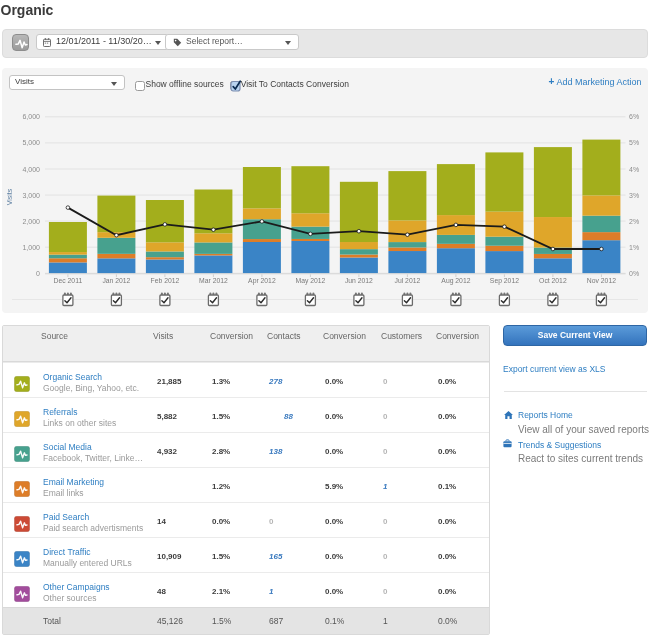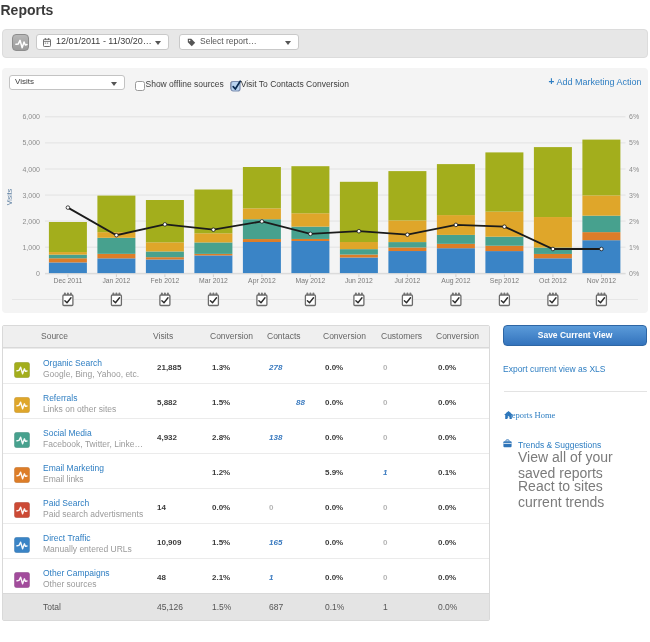--- a/index.html
+++ b/index.html
@@ -12,43 +12,43 @@
 .dbox { position:absolute; top:4.5px; height:15.5px; background:#fff; border:1px solid #c9c9c9; border-radius:3px; font-size:8.5px; color:#3c3c3c; white-space:nowrap; }
 .caret { position:absolute; width:0; height:0; border-left:3px solid transparent; border-right:3px solid transparent; border-top:4px solid #555; }
 .panel { position:absolute; left:2px; top:67.5px; width:645.5px; height:245px; background:#f4f4f4; border-radius:4px; }
 .dvisits { position:absolute; left:7px; top:7px; width:116px; height:15.5px; background:#fff; border:1px solid #c3c3c3; border-radius:3px; font-size:8px; color:#3c3c3c; }
 .cb { position:absolute; width:9.5px; height:9.5px; background:#fff; border:1.2px solid #9a9a9a; border-radius:2.5px; }
 .cblab { position:absolute; font-size:8.5px; color:#3c3c3c; line-height:10px; }
 .addact { position:absolute; right:6px; top:8.5px; font-size:9px; color:#2e7ec2; }
 .chart { position:absolute; }
 svg text { font-family:"Liberation Sans", sans-serif; }
 .tbl { position:absolute; left:2px; top:325px; width:488px; border:1px solid #d9d9d9; border-radius:2px; background:#fff; }
-.thead { position:relative; height:22px; background:#efefef; border-bottom:1px solid #d9d9d9; }
+.thead { position:relative; height:36px; background:#efefef; border-bottom:1px solid #d9d9d9; }
 .thead span { position:absolute; top:4.5px; font-size:8.5px; color:#666; }
 .trow { position:relative; height:35px; border-top:1px solid #ebebeb; background:#fff; }
 .trow:first-of-type { border-top:none; }
 .srcname { position:absolute; left:40px; top:10px; font-size:8.5px; color:#2e7ec2; line-height:9px; }
 .srcsub { position:absolute; left:40px; top:21px; font-size:8.5px; color:#9a9a9a; line-height:9px; }
 .val { position:absolute; top:13.5px; font-size:8px; line-height:9px; }
 .val.b { font-weight:bold; color:#3c3c3c; }
 .val.blue { font-weight:bold; color:#3a7abf;font-style:italic; }
 .val.dim { font-weight:bold; color:#b5b5b5; }
 .ttotal { position:relative; height:27px; background:#e4e4e4; border-top:1px solid #d9d9d9; }
 .ttotal span { position:absolute; top:7.5px; font-size:8.5px; color:#555; }
 .lastupd { position:absolute; left:0; top:625px; width:650px; text-align:center; font-size:8.5px; color:#a3a3a3; }
 .savebtn { position:absolute; left:503px; top:325px; width:144px; height:20.5px; border-radius:4px; border:1px solid #2e66a4; background:linear-gradient(#5b9bd9,#3373bd); color:#fff; font-size:8.5px; font-weight:bold; text-align:center; line-height:19.5px; }
 .xls { position:absolute; left:503px; top:364px; font-size:8.5px; color:#2e7ec2; }
 .sdiv { position:absolute; left:504px; top:391px; width:143px; border-top:1px solid #e3e3e3; }
 .slink { position:absolute; font-size:8.5px; color:#2e7ec2; }
-.sgray { position:absolute; font-size:14px; color:#7b7b7b;margin-top:25px; }
+.sgray { position:absolute; font-size:10px; color:#7b7b7b; }
 </style>
 </head>
 <body>
 <div id="page">
-  <h1>Reports</h1>
+  <h1>Organic</h1>
 
   <div class="toolbar">
     <div class="sqbtn">
         <svg width="17" height="17" viewBox="0 0 16 16" style="position:absolute;left:0;top:0;">
           <path d="M2.8 8.8 L5 8.4 L6.6 5 L8.6 12 L10.4 6.6 L11.6 9.4 L13.2 9" fill="none" stroke="#ffffff" stroke-width="1.4" stroke-linecap="round" stroke-linejoin="round"></path>
         </svg>
       </div>
     <div class="dbox" style="left:33px; width:133px;">
       <span style="position:absolute;left:6px;top:2.5px;">
           <svg width="8" height="9" viewBox="0 0 8 9" style="display:block">
@@ -56,21 +56,21 @@
             <line x1="0.5" y1="3.4" x2="7.5" y2="3.4" stroke="#6e6e6e" stroke-width="0.9"></line>
             <rect x="1.8" y="0.1" width="1.2" height="1.9" rx="0.5" fill="#6e6e6e"></rect>
             <rect x="5" y="0.1" width="1.2" height="1.9" rx="0.5" fill="#6e6e6e"></rect>
             <rect x="1.8" y="4.5" width="1.3" height="1.3" fill="#9a9a9a"></rect>
             <rect x="3.9" y="4.5" width="1.3" height="1.3" fill="#9a9a9a"></rect>
           </svg>
         </span>
       <span style="position:absolute;left:19px;top:0.5px;font-size:9px;">12/01/2011 - 11/30/20…</span>
       <span class="caret" style="right:7px;top:6px;"></span>
     </div>
-    <div class="dbox" style="left:176px; width:120px; font-size:8px; color:#555;">
+    <div class="dbox" style="left:162px; width:134px; font-size:8px; color:#555;">
       <span style="position:absolute;left:7px;top:2.5px;">
           <svg width="9" height="9" viewBox="0 0 11 11" style="display:block">
             <path d="M1 1 L5.2 1 L10 5.8 L5.8 10 L1 5.2 Z" fill="#555"></path>
             <circle cx="3.2" cy="3.2" r="1" fill="#fff"></circle>
           </svg>
         </span>
       <span style="position:absolute;left:20px;top:1px;font-size:8.5px;">Select report…</span>
       <span class="caret" style="right:7px;top:6px;"></span>
     </div>
   </div>
@@ -302,21 +302,21 @@
       </div>
       <div class="trow">
         <svg width="16" height="16" viewBox="0 0 16 16" style="position:absolute;left:10.5px;top:12.5px;">
           <rect x="0.3" y="0.3" width="15.4" height="15.4" rx="2.2" fill="#dfa62a" stroke="rgba(0,0,0,0.15)" stroke-width="0.6"></rect>
           <path d="M3 8.8 L5 8.4 L6.6 5.2 L8.6 11.8 L10.4 6.8 L11.5 9.4 L13 9" fill="none" stroke="#ffffff" stroke-width="1.4" stroke-linecap="round" stroke-linejoin="round" opacity="0.95"></path>
         </svg>
         <span class="srcname">Referrals</span>
         <div class="srcsub">Links on other sites</div>
         <span class="val b" style="left:154px;">5,882</span>
         <span class="val b" style="left:209px;">1.5%</span>
-        <span class="val blue" style="left:272px;padding-left:21px;">88</span>
+        <span class="val blue" style="left:260px;padding-left:21px;">88</span>
         <span class="val b" style="left:322px;">0.0%</span>
         <span class="val dim" style="left:380px;">0</span>
         <span class="val b" style="left:435px;">0.0%</span>
       </div>
       <div class="trow">
         <svg width="16" height="16" viewBox="0 0 16 16" style="position:absolute;left:10.5px;top:12.5px;">
           <rect x="0.3" y="0.3" width="15.4" height="15.4" rx="2.2" fill="#47a18e" stroke="rgba(0,0,0,0.15)" stroke-width="0.6"></rect>
           <path d="M3 8.8 L5 8.4 L6.6 5.2 L8.6 11.8 L10.4 6.8 L11.5 9.4 L13 9" fill="none" stroke="#ffffff" stroke-width="1.4" stroke-linecap="round" stroke-linejoin="round" opacity="0.95"></path>
         </svg>
         <span class="srcname">Social Media</span>
@@ -397,21 +397,21 @@
 
 
   <div class="savebtn">Save Current View</div>
   <div class="xls">Export current view as XLS</div>
   <div class="sdiv"></div>
   <span style="position:absolute;left:504px;top:410.5px;">
       <svg width="9" height="8" viewBox="0 0 11 10" style="display:block">
         <path d="M5.5 0 L11 5 L9.6 5 L9.6 10 L6.8 10 L6.8 6.6 L4.2 6.6 L4.2 10 L1.4 10 L1.4 5 L0 5 Z" fill="#2e74b8"></path>
       </svg>
     </span>
-  <span class="slink" style="left:506px;top:410px;font-family:Liberation Serif, serif;">Reports Home</span>
+  <span class="slink" style="left:518px;top:410px;">Reports Home</span>
   <span class="sgray" style="left:518px;top:423.5px;">View all of your saved reports</span>
   <span style="position:absolute;left:503px;top:439px;">
       <svg width="9" height="9" viewBox="0 0 11 10" style="display:block">
         <rect x="0.5" y="2.2" width="10" height="7.3" rx="1.2" fill="#2e74b8"></rect>
         <path d="M3.6 2.2 L3.6 1.4 Q3.6 0.6 4.4 0.6 L6.6 0.6 Q7.4 0.6 7.4 1.4 L7.4 2.2" fill="none" stroke="#2e74b8" stroke-width="1.2"></path>
         <line x1="0.5" y1="4.9" x2="10.5" y2="4.9" stroke="#ffffff" stroke-width="1"></line>
       </svg>
     </span>
   <span class="slink" style="left:518px;top:439.5px;">Trends &amp; Suggestions</span>
   <span class="sgray" style="left:518px;top:453px;">React to sites current trends</span>

